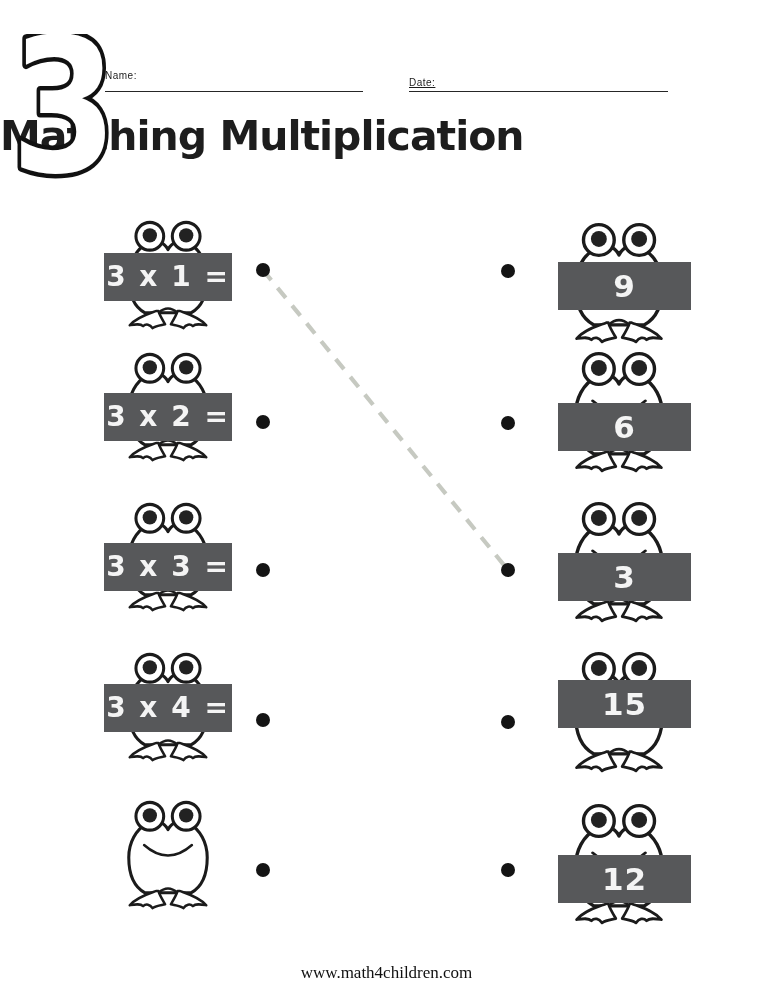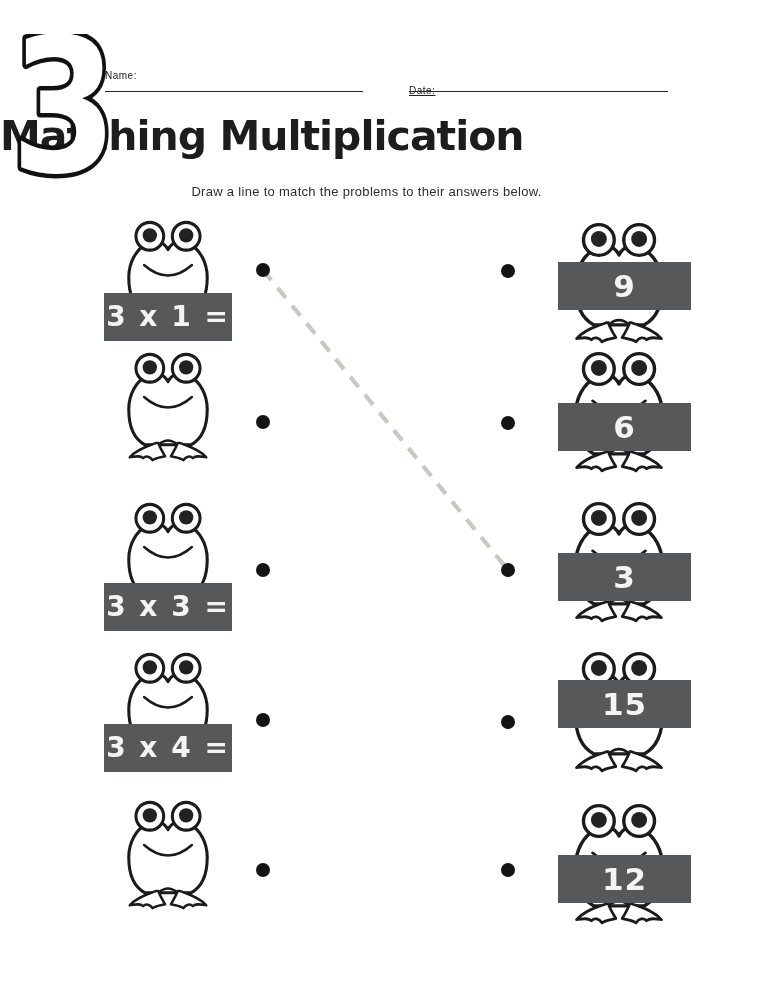--- a/index.html
+++ b/index.html
@@ -7,36 +7,36 @@
     position:relative;width:773px;height:1000px;background:#ffffff;
     font-family:"Liberation Sans",sans-serif;overflow:hidden;
   }
   .abs{position:absolute;}
   
   #big3{left:8px;top:34px;width:112px;height:150px;z-index:1;}
   .field-label{font-size:10px;letter-spacing:.5px;color:#1c1c1c;}
   .field-line{border-top:1.4px solid #262626;height:0;}
   #name-label{left:105px;top:70px;}
   #name-line{left:105px;top:91px;width:258px;}
-  #date-label{left:409px;top:85px;text-decoration:underline;}
+  #date-label{left:409px;top:77px;text-decoration:underline;}
   #date-line{left:409px;top:91px;width:259px;}
   #title{
     left:0;top:112px;width:748px;text-align:left;
     font-size:41px;font-weight:bold;letter-spacing:-1px;color:#1d1d1d;
     font-family:"DejaVu Sans","Liberation Sans",sans-serif;
   }
   #subtitle{left:0;top:184px;width:733px;text-align:center;font-size:13px;letter-spacing:.3px;color:#2e2e2e;}
   
   .frog{z-index:1;}
   .banner{
     z-index:2;height:48px;line-height:48px;text-align:center;
     background:#57585a;color:#f4f4f4;font-weight:bold;
     font-family:"DejaVu Sans","Liberation Sans",sans-serif;
   }
-  .banner-left{left:104px;width:128px;font-size:28px;letter-spacing:2px;margin-top:40px;}
+  .banner-left{left:104px;width:128px;font-size:28px;letter-spacing:2px;}
   .banner-right{left:558px;width:133px;font-size:31px;letter-spacing:1px;}
   .dot{z-index:4;width:14px;height:14px;border-radius:50%;background:#141414;}
   #lines-overlay{left:0;top:0;width:773px;height:1000px;z-index:3;pointer-events:none;}
   #footer{
     left:0;top:963px;width:773px;text-align:center;font-size:17px;color:#101010;
     font-family:"Liberation Serif","DejaVu Serif",serif;
   }
   #frog-defs{position:absolute;width:0;height:0;}
 </style>
 </head>
@@ -65,31 +65,31 @@
       <text x="0" y="137" text-anchor="middle" font-family="DejaVu Sans" font-weight="bold" font-size="186" fill="#ffffff" stroke="#111111" stroke-width="9" paint-order="stroke" stroke-linejoin="round">3</text>
     </g>
   </svg>
 
   <div id="name-label" class="abs field-label">Name:</div>
   <div id="name-line" class="abs field-line"></div>
   <div id="date-label" class="abs field-label">Date:</div>
   <div id="date-line" class="abs field-line"></div>
 
   <div id="title" class="abs">Matching Multiplication</div>
-  <div id="subtitle" class="abs">Draw a line to match the problems to their answers below.</div>
 
   <svg class="abs frog" style="left:120px;top:220px;width:96px;height:111px">
       <use href="#frog-shape"></use>
     </svg>
   <div class="abs banner banner-left" style="top:253px"><span>3 x 1 =</span></div>
   <div class="abs dot" style="left:256px;top:263px"></div>
 
   <svg class="abs frog" style="left:120px;top:352px;width:96px;height:111px">
       <use href="#frog-shape"></use>
     </svg>
+  <div class="abs banner banner-left" style="top:393px"><span>3 x 2 =</span></div>
   <div class="abs dot" style="left:256px;top:415px"></div>
 
   <svg class="abs frog" style="left:120px;top:502px;width:96px;height:111px">
       <use href="#frog-shape"></use>
     </svg>
   <div class="abs banner banner-left" style="top:543px"><span>3 x 3 =</span></div>
   <div class="abs dot" style="left:256px;top:563px"></div>
 
   <svg class="abs frog" style="left:120px;top:652px;width:96px;height:111px">
       <use href="#frog-shape"></use>
@@ -129,14 +129,15 @@
   <svg class="abs frog" style="left:566px;top:803px;width:106px;height:123px">
       <use href="#frog-shape"></use>
     </svg>
   <div class="abs banner banner-right" style="top:855px"><span>12</span></div>
   <div class="abs dot" style="left:501px;top:863px"></div>
 
   <svg id="lines-overlay" class="abs" viewBox="0 0 773 1000">
     <line x1="263" y1="270" x2="508" y2="570" stroke="#c6c9c1" stroke-width="4.2" stroke-dasharray="13 10"></line>
   </svg>
 
+  <div id="footer" class="abs">www.math4children.com</div>
 
 </div>
 
 </body></html>

